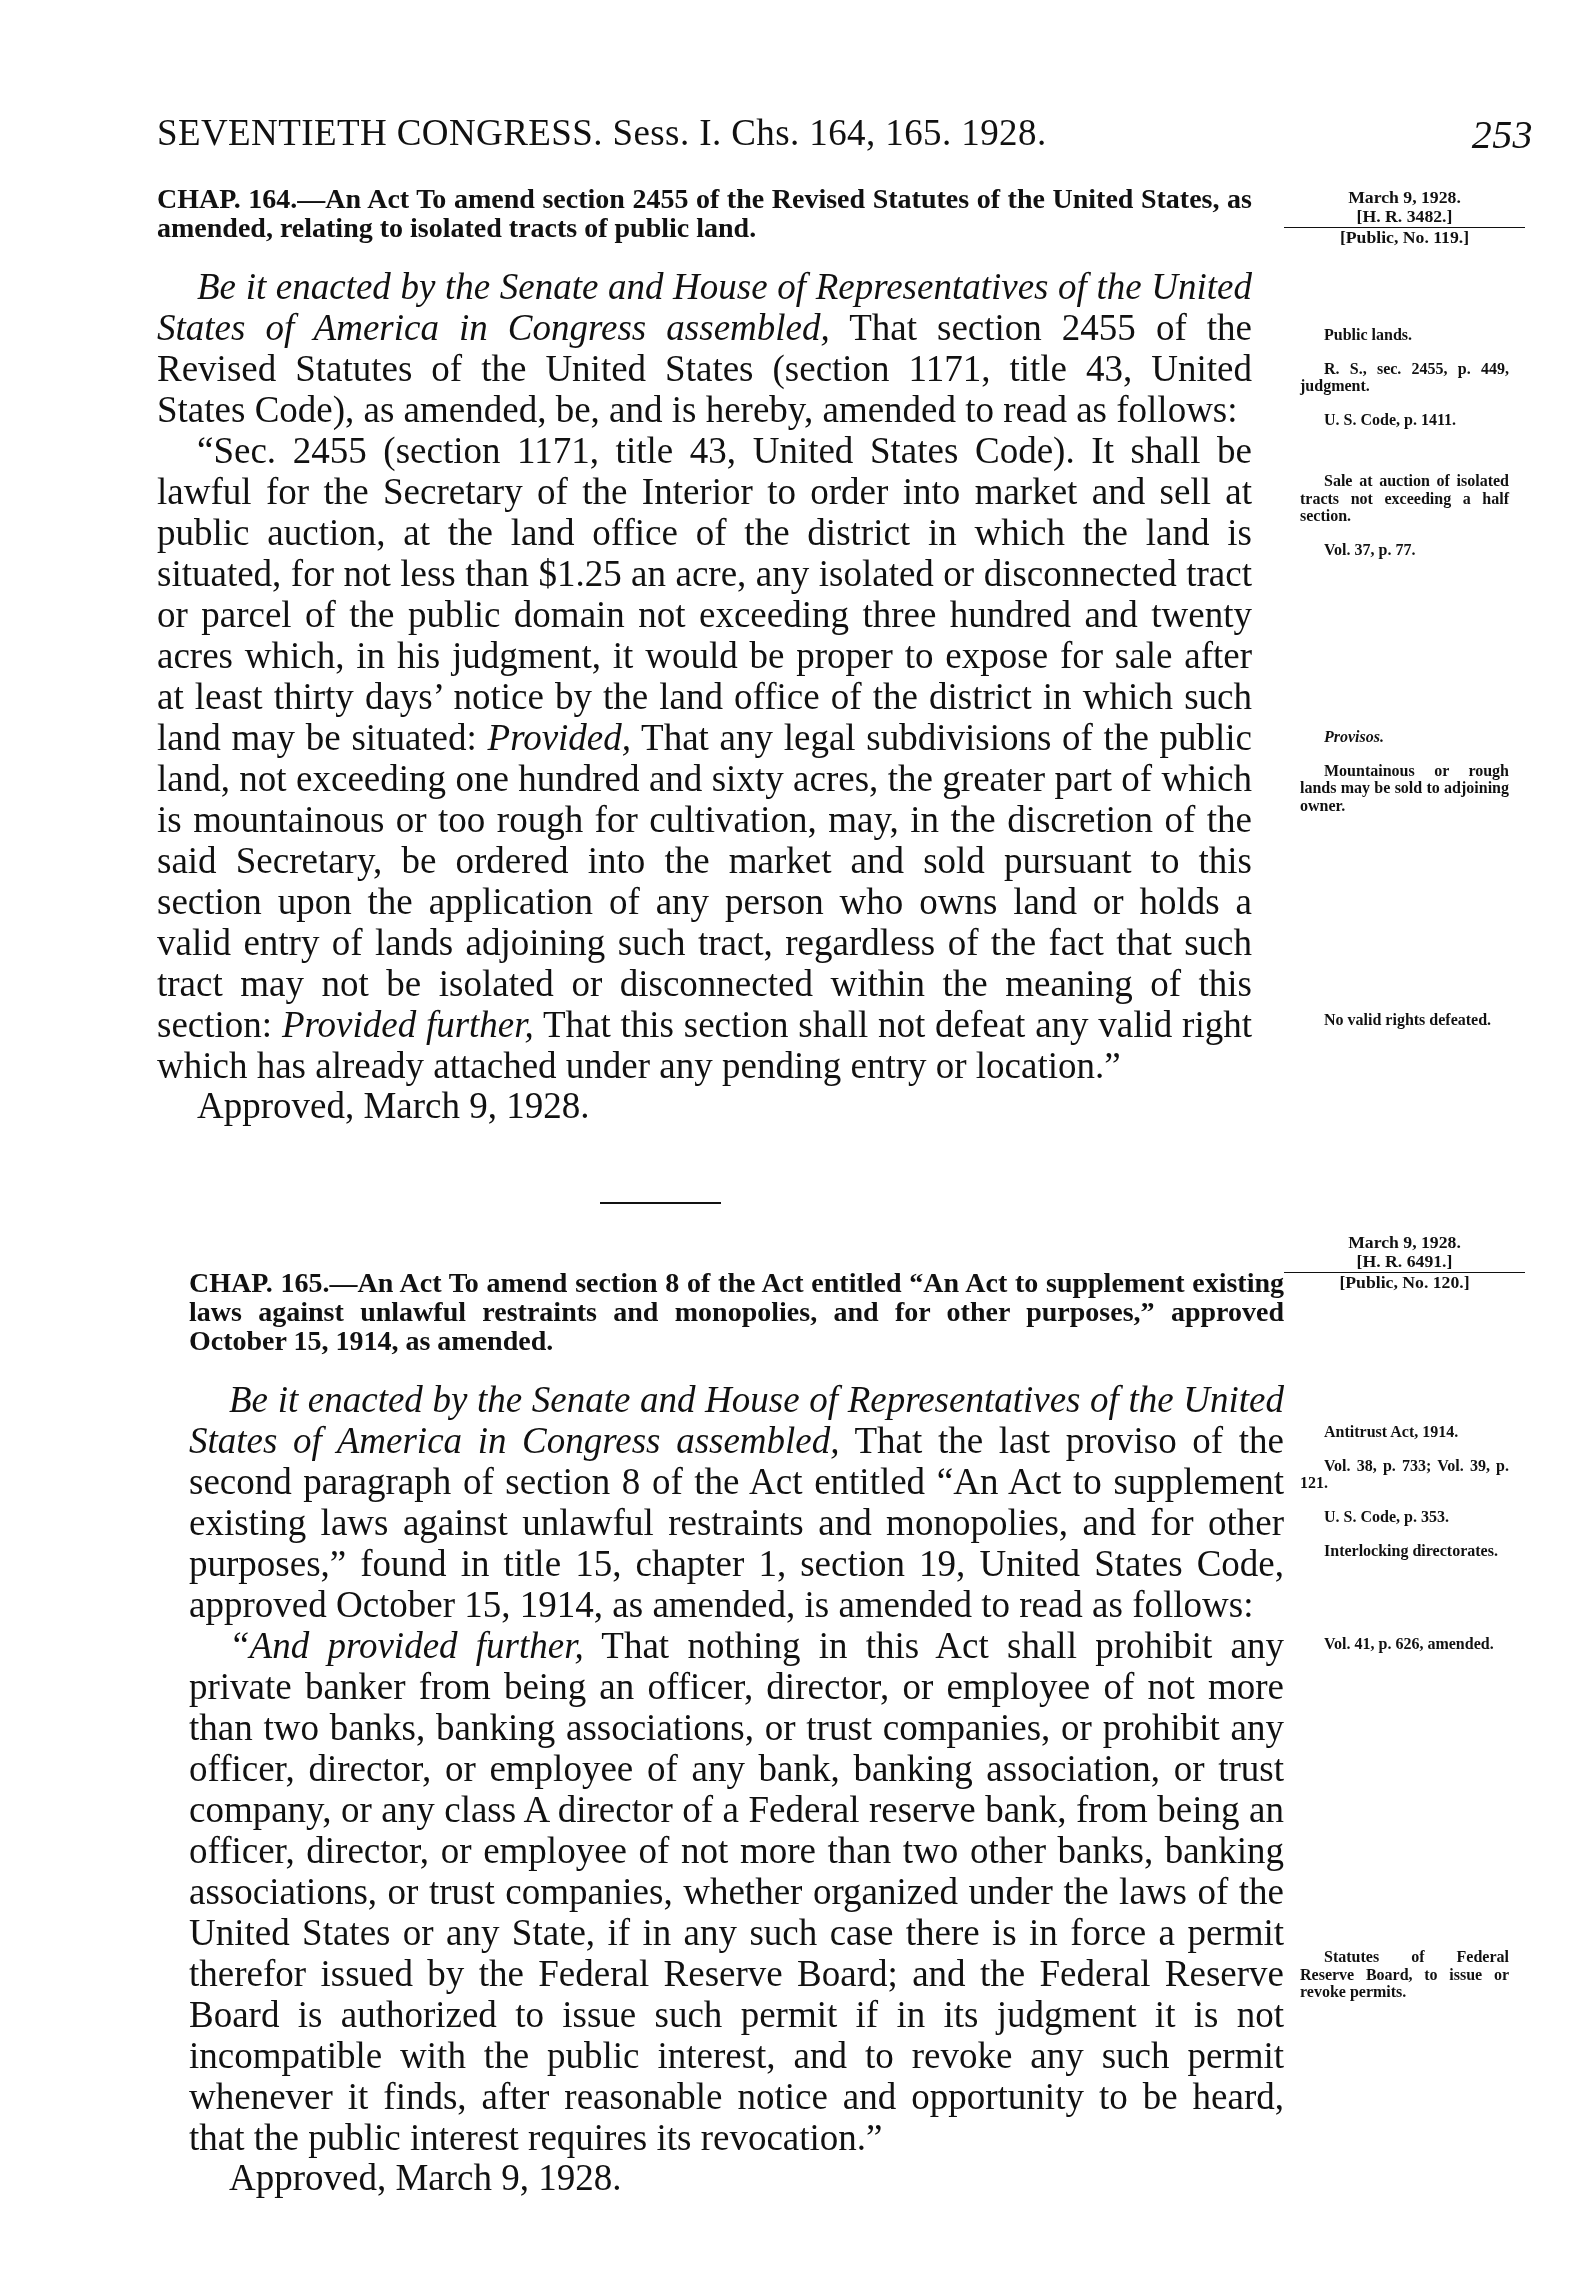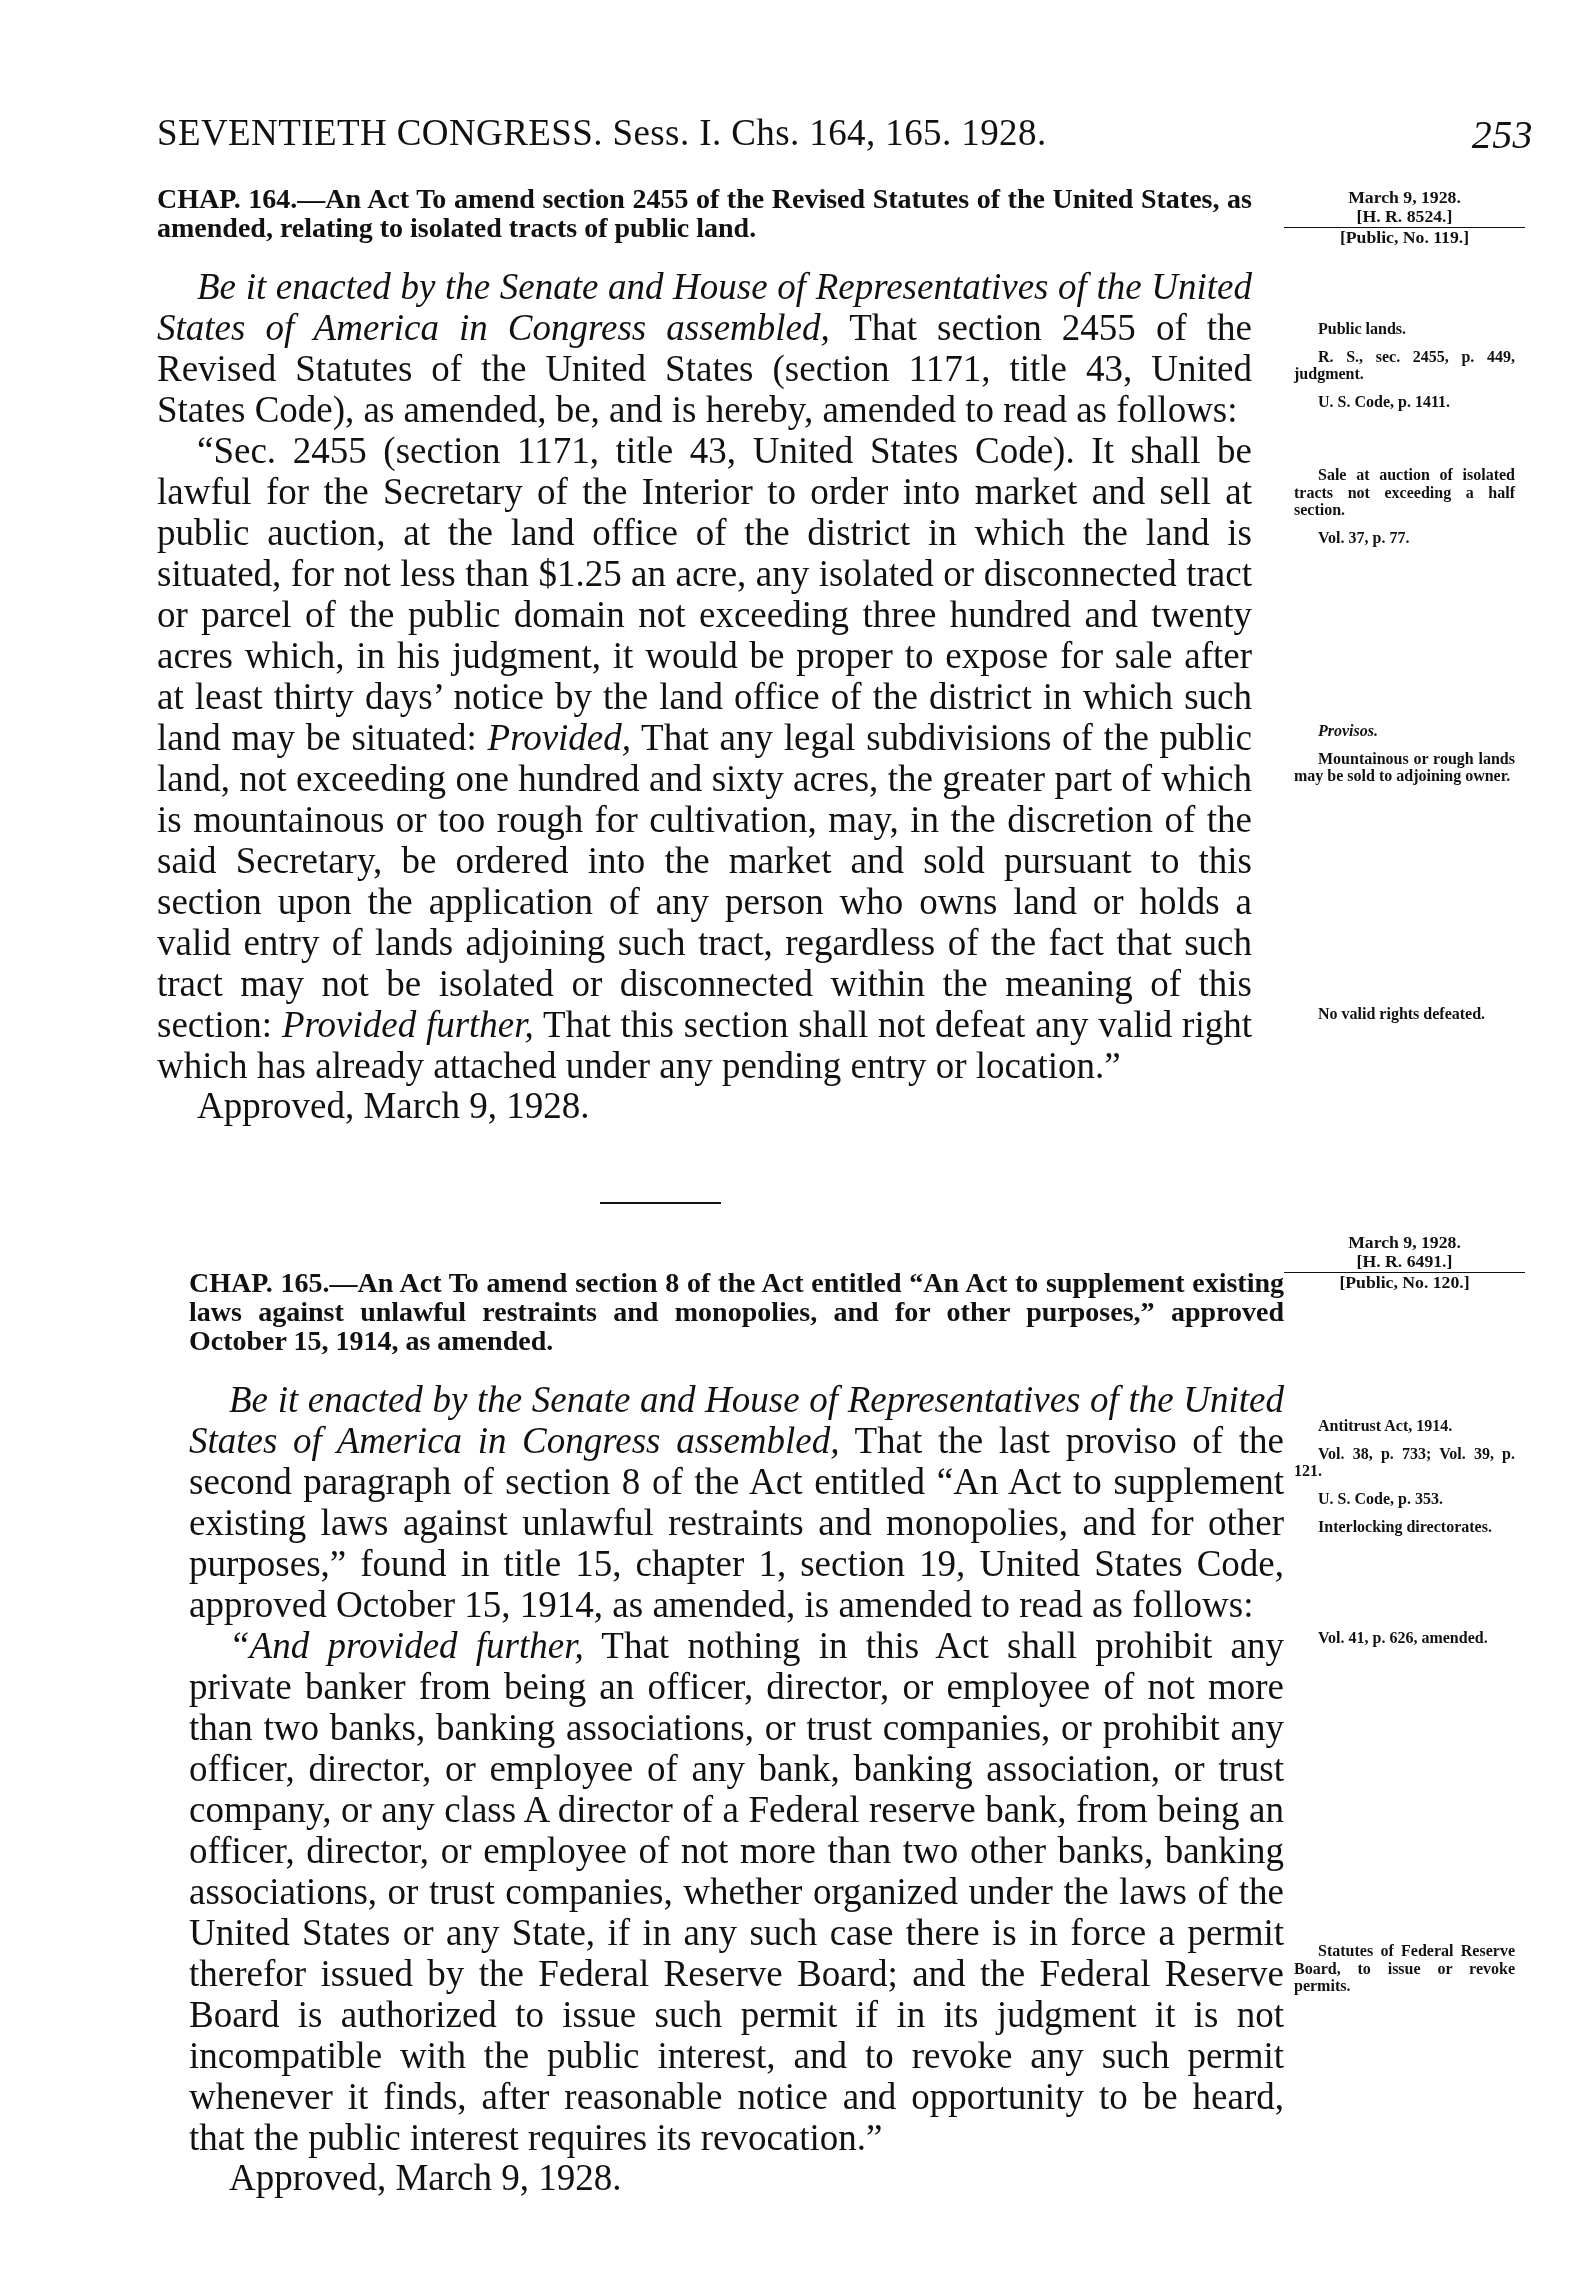--- a/index.html
+++ b/index.html
@@ -15,21 +15,21 @@
   .running-head .pgno { position: absolute; right: 0; top: 0; font-size: 40px; font-style: italic; }
   .main { position: absolute; left: 153px; width: 1095px; font-family: "Liberation Serif", serif; }
   .notes { position: absolute; left: 1280px; width: 241px; font-family: "Liberation Serif", serif; font-weight: bold; font-size: 16px; line-height: 17.7px; }
   .caption { font-size: 28px; line-height: 29px; font-weight: bold; text-align: justify; }
   .caption .lbl { font-weight: bold; }
   .body-text { font-size: 37px; line-height: 41px; text-align: justify; }
   .body-text p { margin: 0; }
   .indent { text-indent: 40px; font-family: Liberation Serif, serif; }
   .ital { font-style: italic; }
   .approved { font-size: 37px; line-height: 40px; padding-left: 40px; }
-  .note { margin: 10px; text-align: justify; }
+  .note { margin: 16px; text-align: justify; }
   .note .in { display: inline-block; width: 24px; }
   .mnote { text-align: center; font-size: 17.7px; line-height: 19.3px; }
   .rule-under { border-bottom: 1.6px solid #111; }
   .sep { position: absolute; left: 596px; top: 1202px; width: 121px; height: 0; border-top: 2.4px solid #111; }
 </style>
 </head>
 <body>
 
 <div class="page">
 
@@ -53,21 +53,21 @@
         <span>That any legal subdivisions of the public land, not exceeding one hundred and sixty acres, the greater part of which is mountainous or too rough for cultivation, may, in the discretion of the said Secretary, be ordered into the market and sold pursuant to this section upon the application of any person who owns land or holds a valid entry of lands adjoining such tract, regardless of the fact that such tract may not be isolated or disconnected within the meaning of this section:</span>
         <span class="ital">Provided further,</span>
         <span>That this section shall not defeat any valid right which has already attached under any pending entry or location.”</span>
       </p>
     </div>
     <div class="approved">Approved, March 9, 1928.</div>
   </div>
 
   <div class="notes" style="top:188px;">
     <div class="mnote">March 9, 1928.</div>
-    <div class="mnote rule-under">[H. R. 8524.]</div>
+    <div class="mnote rule-under">[H. R. 3482.]</div>
     <div class="mnote">[Public, No. 119.]</div>
   </div>
   <div class="notes" style="top:310px;">
     <p class="note"><span class="in"></span><span>Public lands.</span></p>
     <p class="note"><span class="in"></span><span>R. S., sec. 2455, p. 449, judgment.</span></p>
     <p class="note"><span class="in"></span><span>U. S. Code, p. 1411.</span></p>
   </div>
   <div class="notes" style="top:456px;">
     <p class="note"><span class="in"></span><span>Sale at auction of isolated tracts not exceeding a half section.</span></p>
     <p class="note"><span class="in"></span><span>Vol. 37, p. 77.</span></p>

